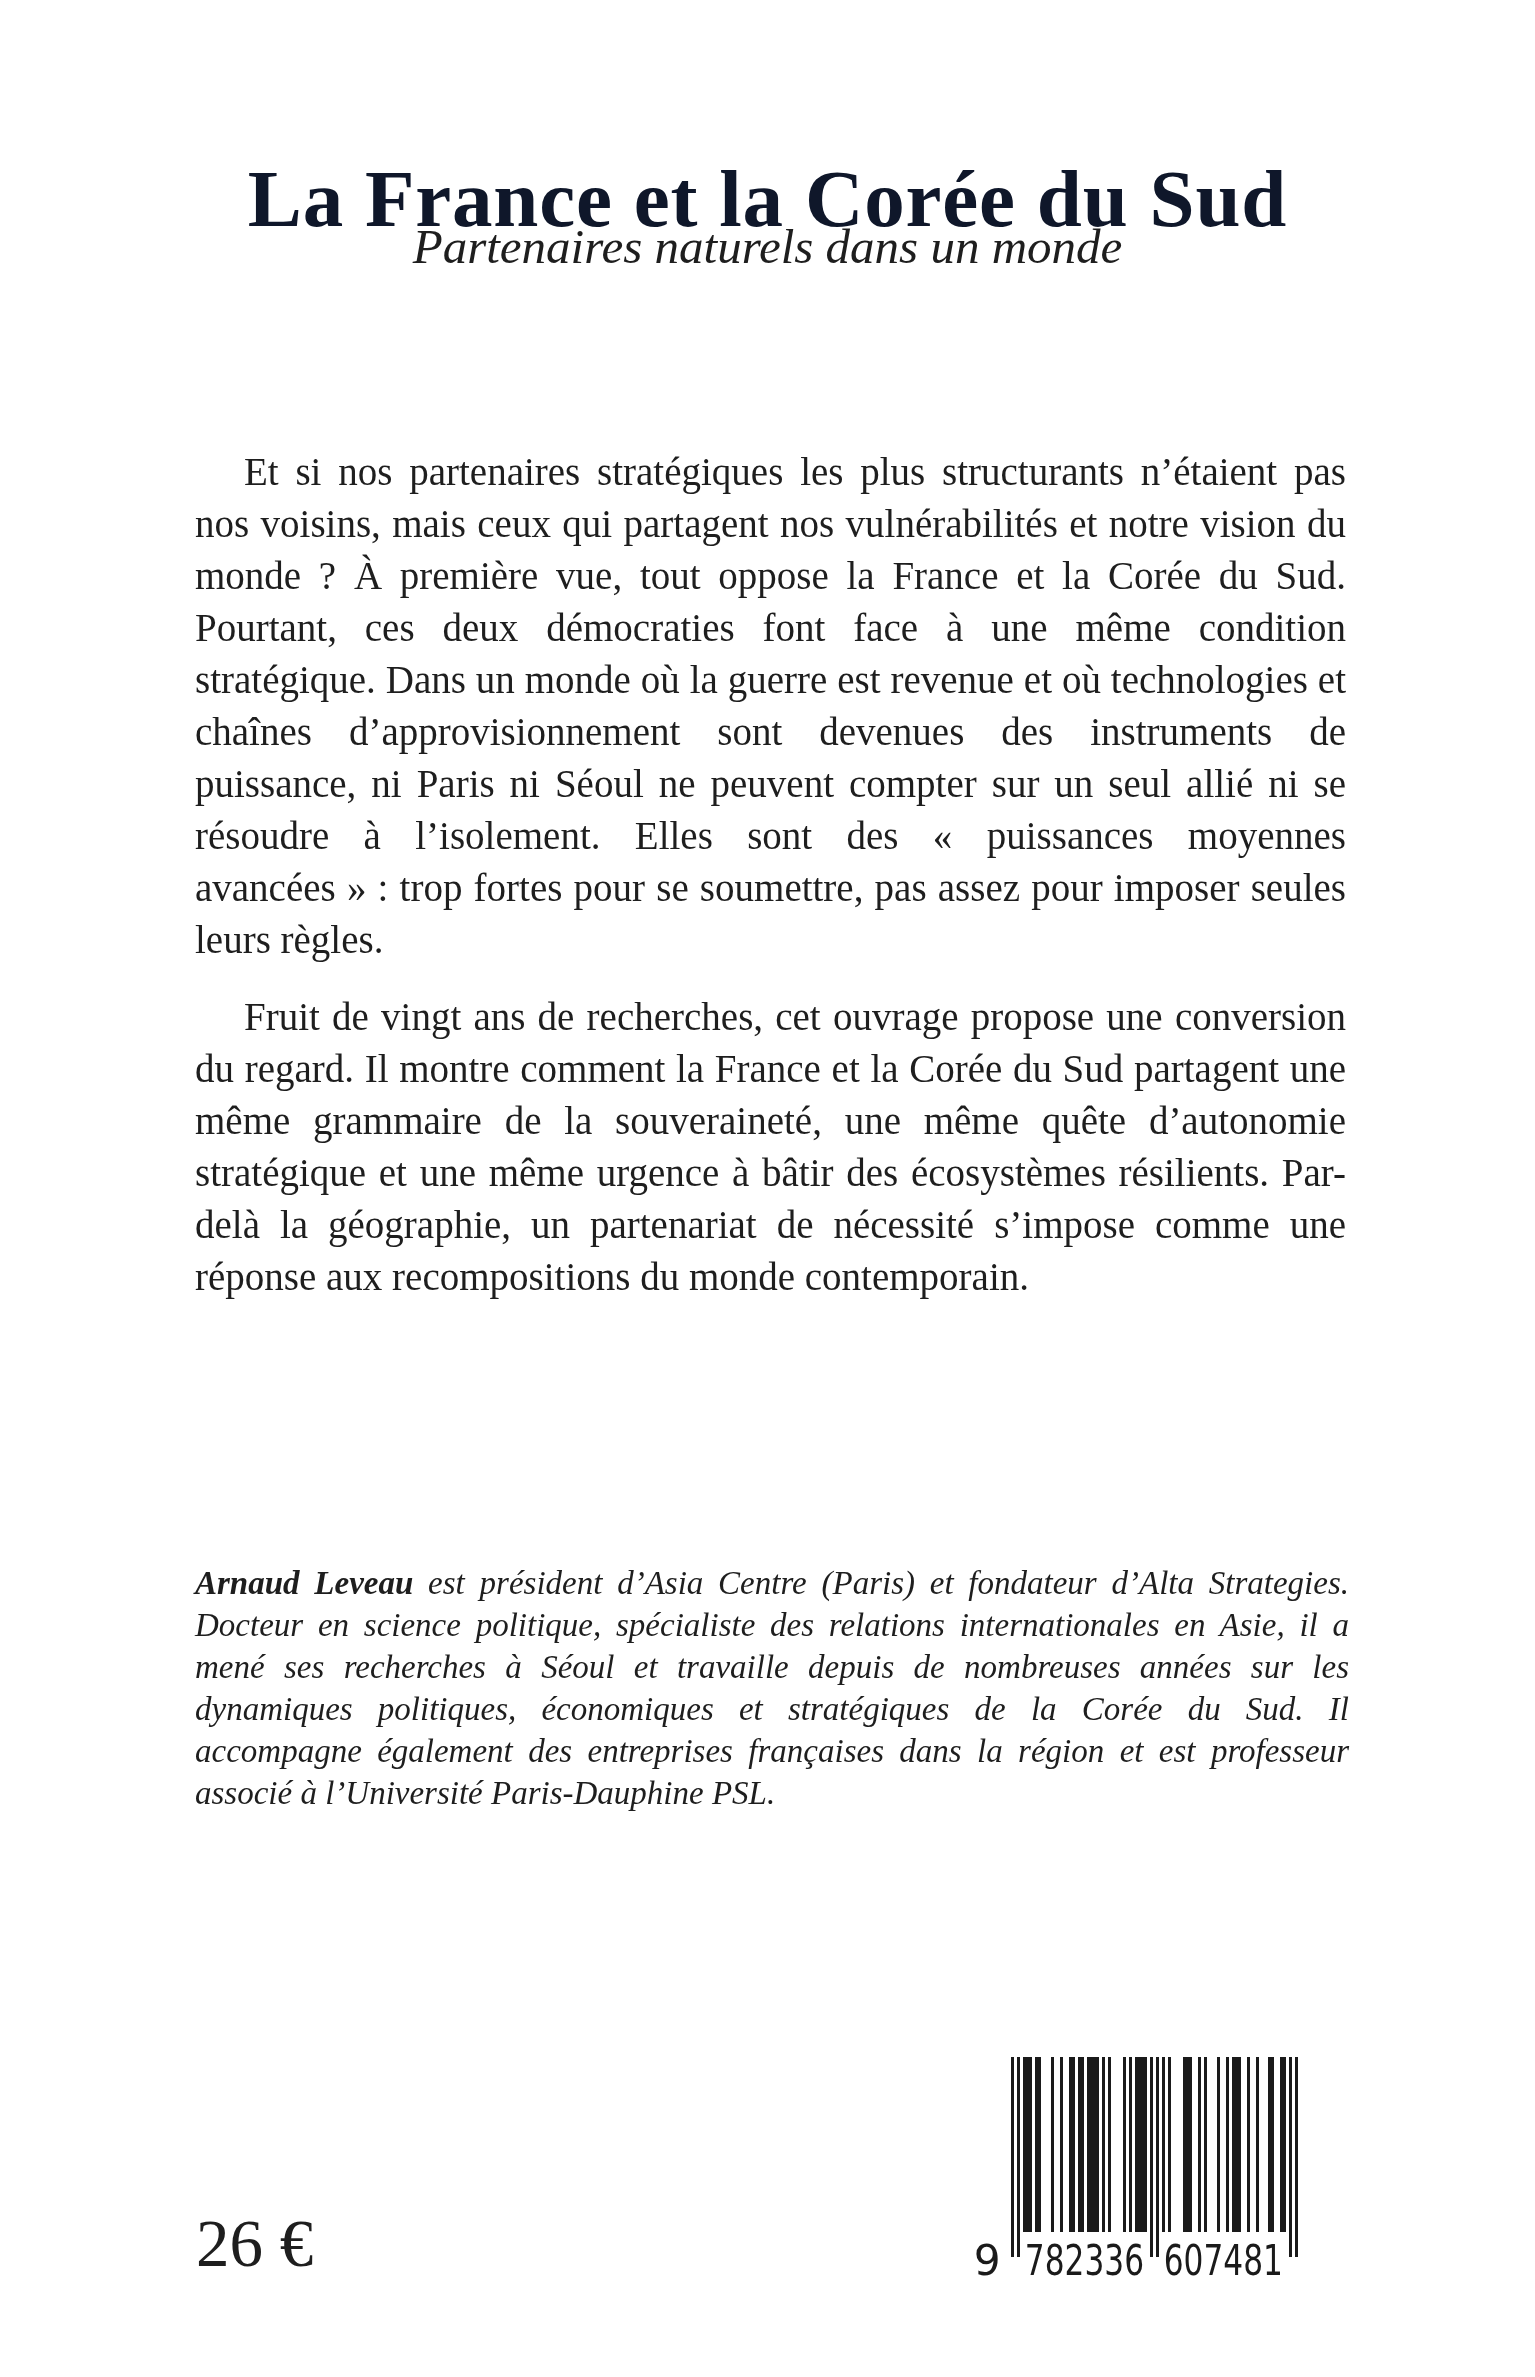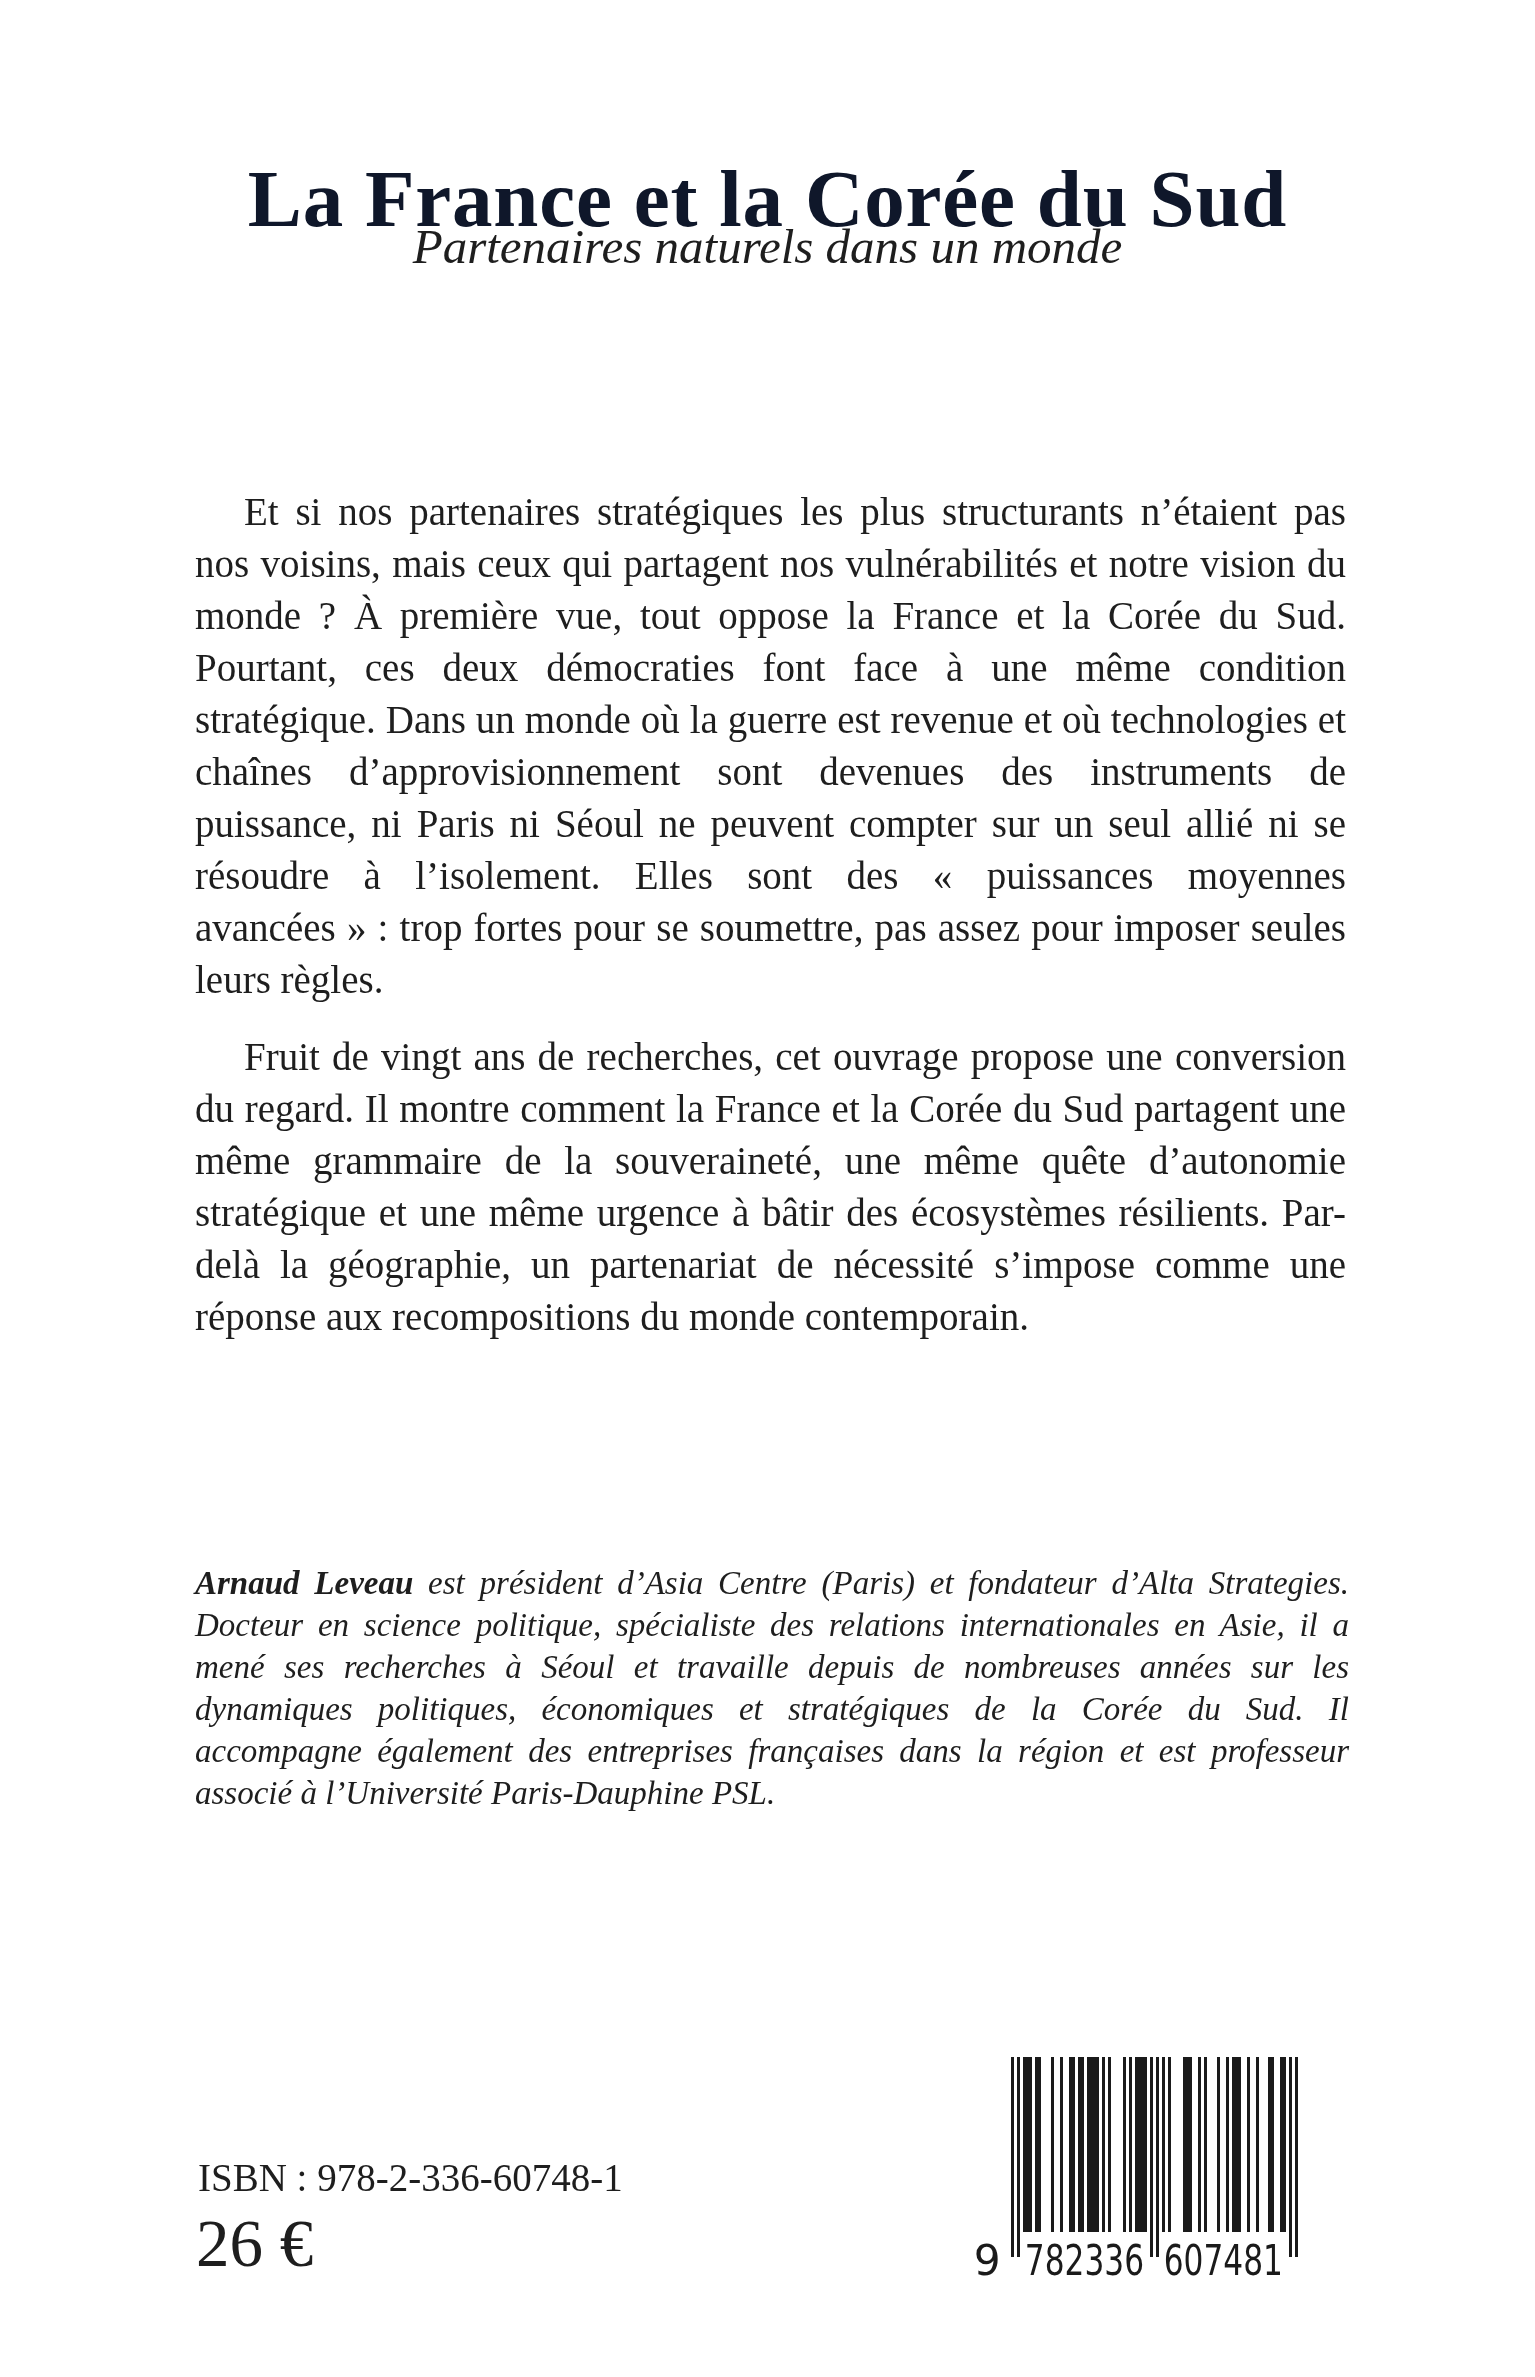--- a/index.html
+++ b/index.html
@@ -31,21 +31,20 @@
     line-height: 62px;
   }
   .synopsis {
     position: absolute;
     left: 195px; top: 446px;
     width: 1151px;
     font-size: 39px;
     line-height: 52px;
     text-align: justify;
     text-justify: inter-word;
-    margin-top: 40px;
   }
   .synopsis p { margin: 0; text-indent: 49px; }
   .synopsis p + p { margin-top: 25px; }
   .author-bio {
     position: absolute;
     left: 195px; top: 1562px;
     width: 1154px;
     font-style: italic;
     font-size: 33px;
     line-height: 42px;
@@ -95,21 +94,20 @@
   </div>
 
   <div class="synopsis">
     <p>Et si nos partenaires stratégiques les plus structurants n’étaient pas nos voisins, mais ceux qui partagent nos vulnérabilités et notre vision du monde&nbsp;? À première vue, tout oppose la France et la Corée du Sud. Pourtant, ces deux démocraties font face à une même condition stratégique. Dans un monde où la guerre est revenue et où technologies et chaînes d’approvisionnement sont devenues des instruments de puissance, ni Paris ni Séoul ne peuvent compter sur un seul allié ni se résoudre à l’isolement. Elles sont des «&nbsp;puissances moyennes avancées&nbsp;»&nbsp;: trop fortes pour se soumettre, pas assez pour imposer seules leurs règles.</p>
     <p>Fruit de vingt ans de recherches, cet ouvrage propose une conversion du regard. Il montre comment la France et la Corée du Sud partagent une même grammaire de la souveraineté, une même quête d’autonomie stratégique et une même urgence à bâtir des écosystèmes résilients. Par-delà la géographie, un partenariat de nécessité s’impose comme une réponse aux recompositions du monde contemporain.</p>
   </div>
 
   <div class="author-bio"><span class="author-name">Arnaud Leveau</span><span> est président d’Asia Centre (Paris) et fondateur d’Alta Strategies. Docteur en science politique, spécialiste des relations internationales en Asie, il a mené ses recherches à Séoul et travaille depuis de nombreuses années sur les dynamiques politiques, économiques et stratégiques de la Corée du Sud. Il accompagne également des entreprises françaises dans la région et est professeur associé à l’Université Paris-Dauphine PSL.</span></div>
 
 
-  <div class="isbn-line">ISBN : 978-2-336-60748-1</div>
 
   <div class="price-line">26 €</div>
 
   <div class="barcode">
     <svg viewBox="0 0 110 73" shape-rendering="crispEdges" aria-hidden="true">
         <rect x="109" y="0" width="1" height="66"></rect>
         <rect x="107" y="0" width="1" height="66"></rect>
         <rect x="104" y="0" width="2" height="58"></rect>
         <rect x="100" y="0" width="2" height="58"></rect>
         <rect x="96" y="0" width="1" height="58"></rect>

